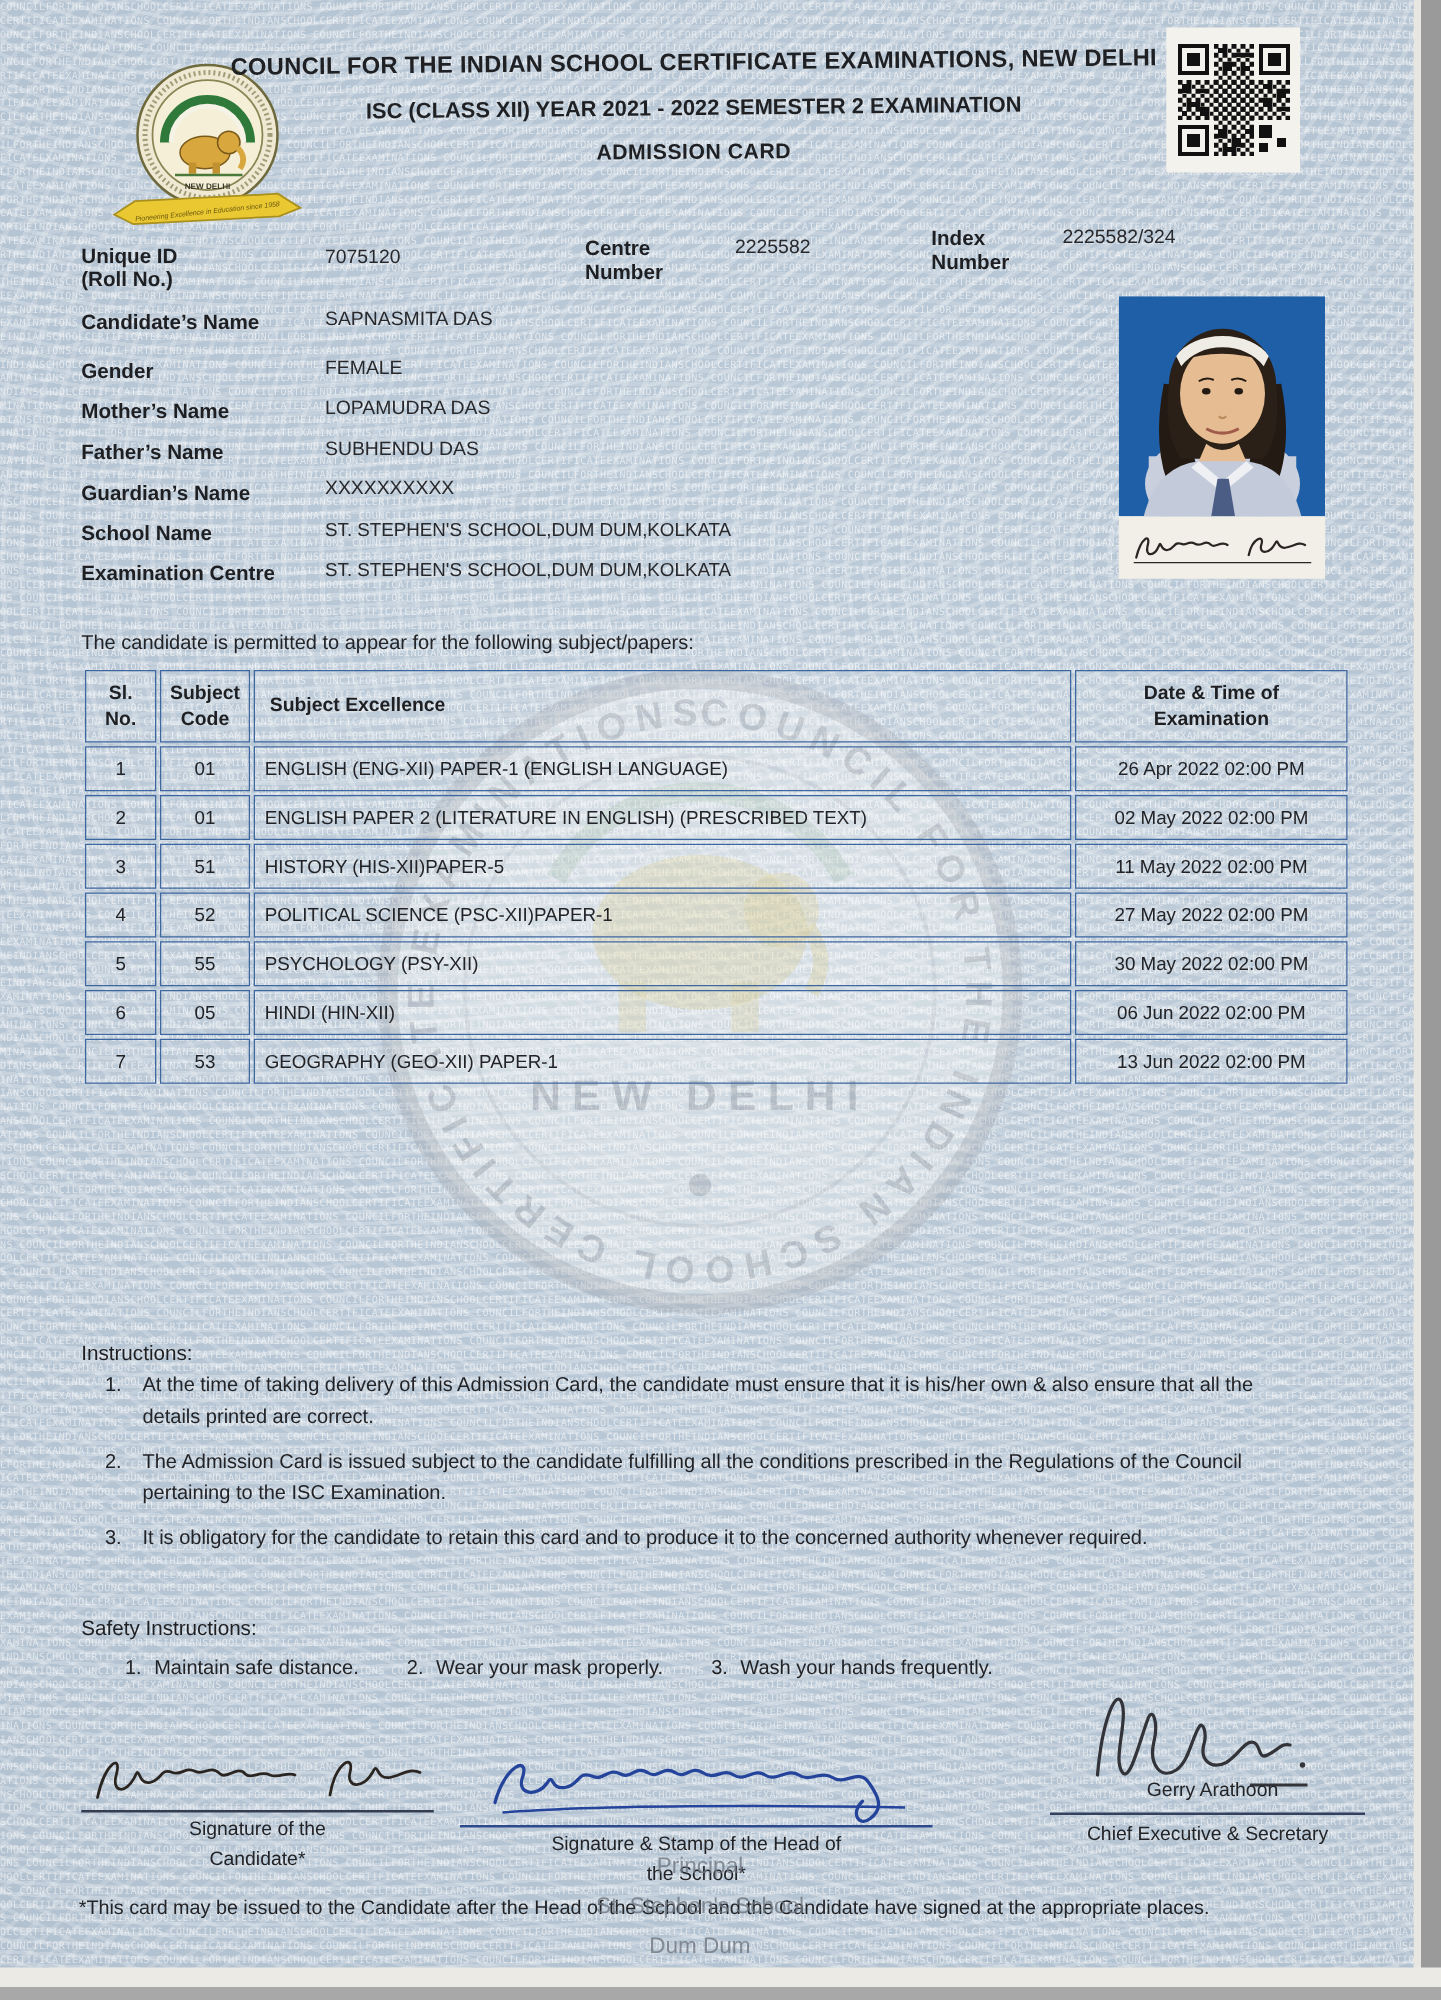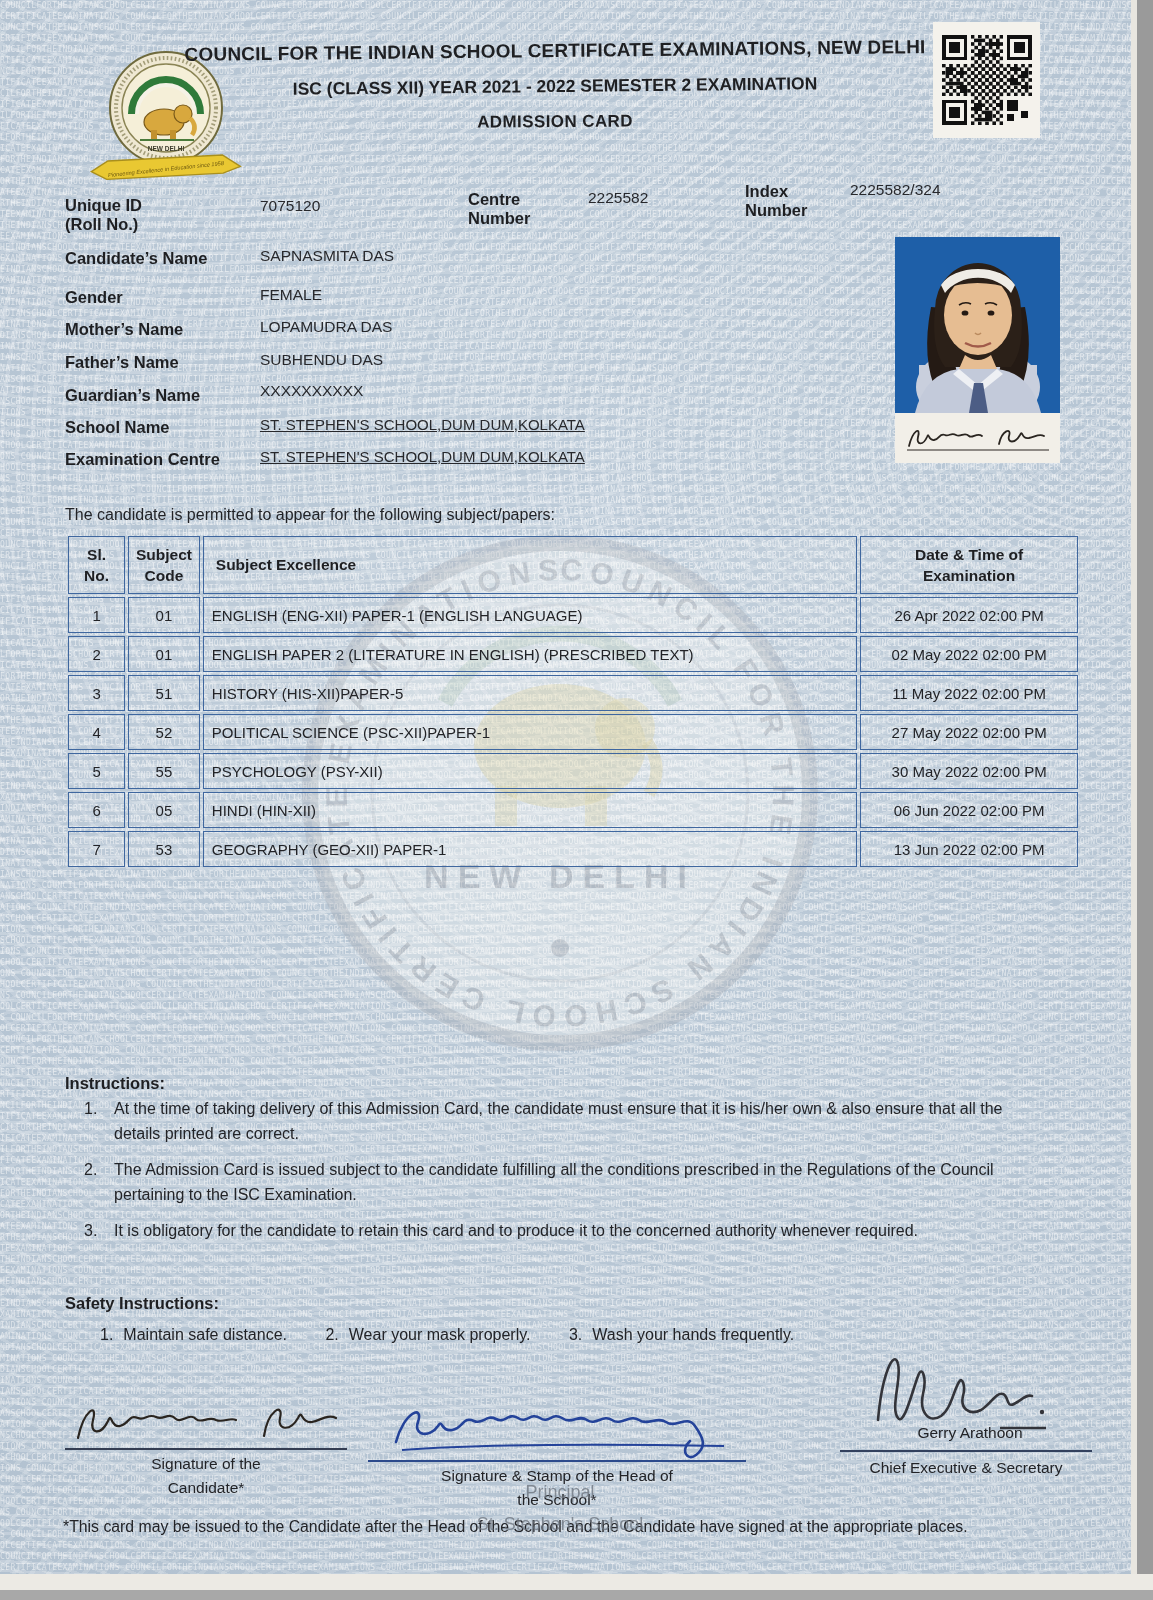--- a/index.html
+++ b/index.html
@@ -19,34 +19,34 @@
   .content{position:absolute;inset:0;z-index:3;}
   .abs{position:absolute;}
   
   .titleblock{left:140px;top:40px;width:830px;text-align:center;}
   .t-org{font-size:19px;font-weight:bold;letter-spacing:.2px;color:#1f2023;transform:rotate(-0.6deg);}
   .t-exam{font-size:17.5px;font-weight:bold;margin-top:14px;color:#1f2023;transform:rotate(-0.6deg);}
   .t-adm{font-size:17px;font-weight:bold;margin-top:15px;letter-spacing:.4px;color:#1f2023;transform:rotate(-0.4deg);}
   
   .flabel{font-size:16.5px;font-weight:bold;color:#1e1f22;}
   .fvalue{font-size:15.5px;color:#27282c;}
-  .fvalue.small{font-size:15px;text-decoration:underline;}
+  .fvalue.small{font-size:15px;}
   .permit{left:65px;top:506px;font-size:16px;color:#222327;}
   
   table.subjects{position:absolute;left:65px;top:533px;width:1016px;border-collapse:separate;border-spacing:3px;}
   table.subjects th, table.subjects td{border:1.6px solid #3f679f;background:rgba(255,255,255,.06);}
   table.subjects th{font-size:15.5px;font-weight:bold;color:#1e1f22;padding:4px 3px;height:48px;}
   table.subjects th .l{display:block;text-align:center;line-height:21px;}
   table.subjects td{font-size:15px;color:#222327;height:30px;padding:2px 4px;}
   .c-sl{width:48px;text-align:center;}
   .c-code{width:62px;text-align:center;}
   .c-desc{width:660px;text-align:left;padding-left:8px!important;}
   .c-date{width:212px;text-align:center;}
   
-  .insTitle{font-size:16.5px;font-weight:bold;color:#1e1f22;}
+  .insTitle{font-size:16.5px;font-weight:normal;color:#1e1f22;}
   .insList{left:84px;top:1096px;width:968px;}
   .insItem{font-size:16px;line-height:25px;color:#222327;padding-left:30px;text-indent:-30px;margin-bottom:11px;}
   .insItem .num{display:inline-block;width:30px;text-indent:0;font-size:16px;}
   .safetyRow{left:100px;top:1326px;width:980px;font-size:16px;color:#222327;}
   .safetyRow .num{font-weight:normal;margin-right:10px;}
   .safetyRow .itm{margin-right:34px;}
   
   .sigline{height:2px;}
   .sigcap{font-size:15.5px;color:#222327;text-align:center;line-height:24px;}
   .ceoName{font-size:15.5px;color:#222327;text-align:center;}
@@ -328,20 +328,21 @@
     </svg>
     <div class="abs sigline" style="left:368px;top:1460px;width:378px;background:#2c4a8c"></div>
     <div class="abs sigcap" style="left:368px;top:1464px;width:378px">
       <span style="display:block">Signature &amp; Stamp of the Head of</span>
       <span style="display:block">the School*</span>
     </div>
 
     <div class="abs stamp">
       <div>Principal</div>
       <div>St. Stephen's School</div>
+      <div>Dum Dum</div>
     </div>
 
     <div class="abs footnote">*This card may be issued to the Candidate after the Head of the School and the Candidate have signed at the appropriate places.</div>
 
   </div>
 
   <div class="edge-right"></div>
   <div class="edge-bottom"></div>
 </div>
 

